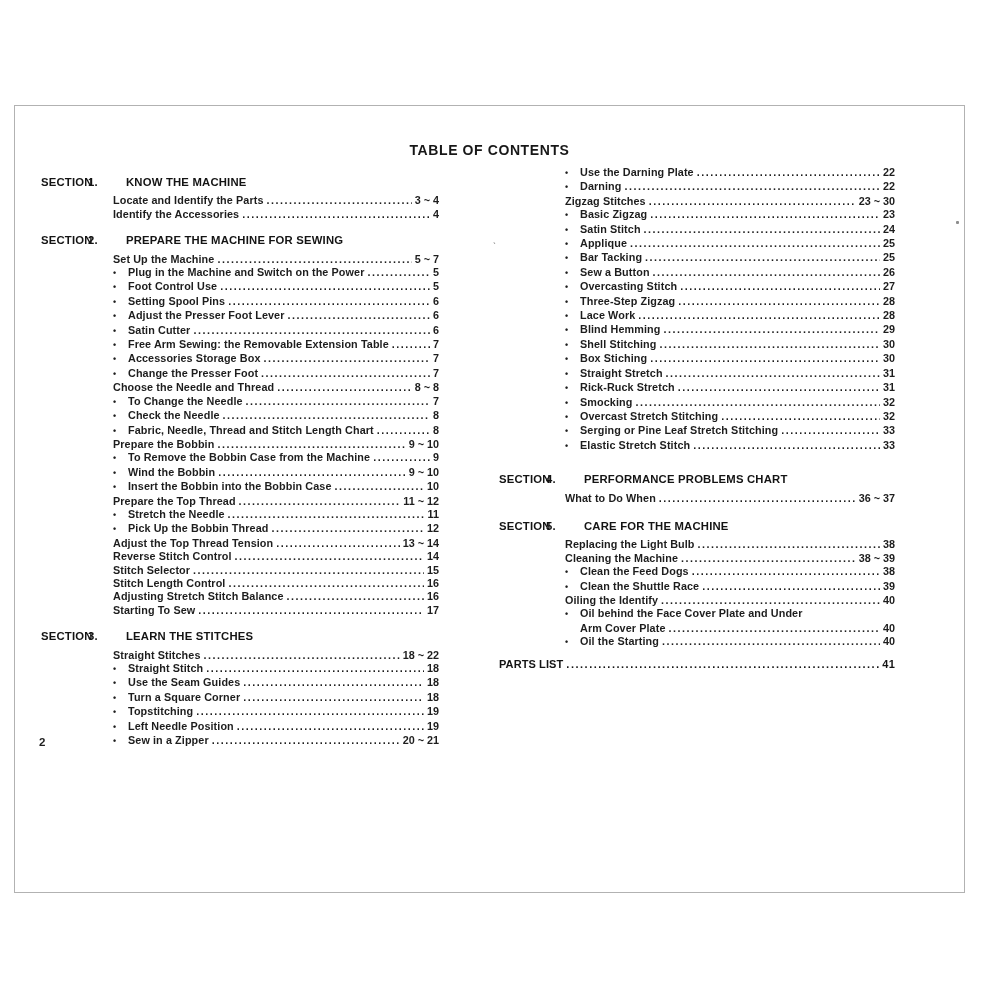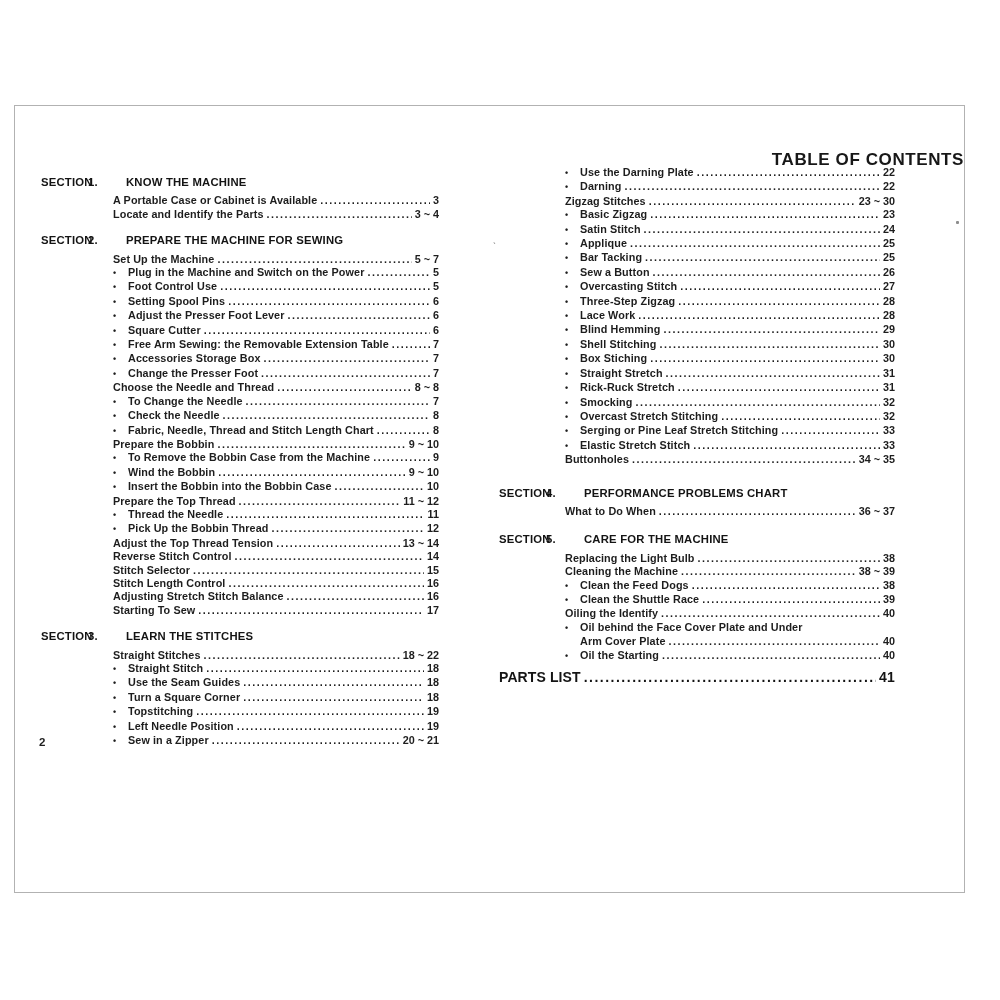--- a/index.html
+++ b/index.html
@@ -11,24 +11,24 @@
   }
   .sheet {
     position: absolute;
     left: 14px; top: 105px;
     width: 949px; height: 786px;
     background: #ffffff;
     border: 1px solid #b2b2b2;
   }
   .title {
     position: absolute;
-    left: 0; top: 44px;
+    left: 0; top: 36px;
     width: 100%;
-    text-align: right;
-    font-size: 17px;
+    text-align: center;
+    font-size: 14px;
     font-weight: bold;
     letter-spacing: 0.6px;
     color: #171717;
   }
   .col {
     position: absolute;
   }
   #colLeft  { left: 26px;  top: 70px; width: 398px; }
   #colRight { left: 484px; top: 60px; width: 396px; }
 
@@ -69,21 +69,21 @@
     white-space: nowrap;
     margin: 0 3px 0 3px;
     min-width: 8px;
   }
   .row .dots::after {
     content: "..........................................................................................................................................................";
     letter-spacing: 1.5px;
     font-weight: bold;
   }
   .row .pg { flex: 0 0 auto; white-space: nowrap; }
-  .row.parts { font-size: 14px; letter-spacing: 0.2px; color: #141414; }
+  .row.parts { font-size: 11px; letter-spacing: 0.2px; color: #141414; }
 
   .folio {
     position: absolute;
     left: 24px; top: 630px;
     font-size: 11.5px;
     font-weight: bold;
   }
   .spk1 {
     position: absolute; left: 478px; top: 135px;
     font-size: 9px; color: #6a6a6a;
@@ -98,28 +98,28 @@
 </style>
 </head>
 <body>
 
 <div class="sheet">
   <div class="title">TABLE OF CONTENTS</div>
   <div id="colLeft" class="col">
       <div class="sec" style="margin-top: 0px;"><span class="kw">SECTION</span><span class="num">1.</span><span class="ttl">KNOW THE MACHINE</span></div>
       <div class="items">
         <div class="row">
-          <span class="lbl">A Portable Case or Cabinet is Available</span>
-          <span class="dots"></span>
-          <span class="pg">3</span>
-        </div>
-        <div class="row">
           <span class="lbl">Locate and Identify the Parts</span>
           <span class="dots"></span>
           <span class="pg">3 ~ 4</span>
+        </div>
+        <div class="row">
+          <span class="lbl">Identify the Accessories</span>
+          <span class="dots"></span>
+          <span class="pg">4</span>
         </div>
       </div>
       <div class="sec" style="margin-top: 13px;"><span class="kw">SECTION</span><span class="num">2.</span><span class="ttl">PREPARE THE MACHINE FOR SEWING</span></div>
       <div class="items">
         <div class="row">
           <span class="lbl">Set Up the Machine</span>
           <span class="dots"></span>
           <span class="pg">5 ~ 7</span>
         </div>
         <div class="row">
@@ -141,21 +141,21 @@
           <span class="pg">6</span>
         </div>
         <div class="row">
           <span class="blt">•</span>
           <span class="lbl">Adjust the Presser Foot Lever</span>
           <span class="dots"></span>
           <span class="pg">6</span>
         </div>
         <div class="row">
           <span class="blt">•</span>
-          <span class="lbl">Square Cutter</span>
+          <span class="lbl">Satin Cutter</span>
           <span class="dots"></span>
           <span class="pg">6</span>
         </div>
         <div class="row">
           <span class="blt">•</span>
           <span class="lbl">Free Arm Sewing: the Removable Extension Table</span>
           <span class="dots"></span>
           <span class="pg">7</span>
         </div>
         <div class="row">
@@ -216,21 +216,21 @@
           <span class="dots"></span>
           <span class="pg">10</span>
         </div>
         <div class="row">
           <span class="lbl">Prepare the Top Thread</span>
           <span class="dots"></span>
           <span class="pg">11 ~ 12</span>
         </div>
         <div class="row">
           <span class="blt">•</span>
-          <span class="lbl">Thread the Needle</span>
+          <span class="lbl">Stretch the Needle</span>
           <span class="dots"></span>
           <span class="pg">11</span>
         </div>
         <div class="row">
           <span class="blt">•</span>
           <span class="lbl">Pick Up the Bobbin Thread</span>
           <span class="dots"></span>
           <span class="pg">12</span>
         </div>
         <div class="row">
@@ -422,25 +422,20 @@
           <span class="blt">•</span>
           <span class="lbl">Serging or Pine Leaf Stretch Stitching</span>
           <span class="dots"></span>
           <span class="pg">33</span>
         </div>
         <div class="row">
           <span class="blt">•</span>
           <span class="lbl">Elastic Stretch Stitch</span>
           <span class="dots"></span>
           <span class="pg">33</span>
-        </div>
-        <div class="row">
-          <span class="lbl">Buttonholes</span>
-          <span class="dots"></span>
-          <span class="pg">34 ~ 35</span>
         </div>
       </div>
       <div class="sec" style="margin-top: 20px;"><span class="kw">SECTION</span><span class="num">4.</span><span class="ttl">PERFORMANCE PROBLEMS CHART</span></div>
       <div class="items">
         <div class="row">
           <span class="lbl">What to Do When</span>
           <span class="dots"></span>
           <span class="pg">36 ~ 37</span>
         </div>
       </div>

